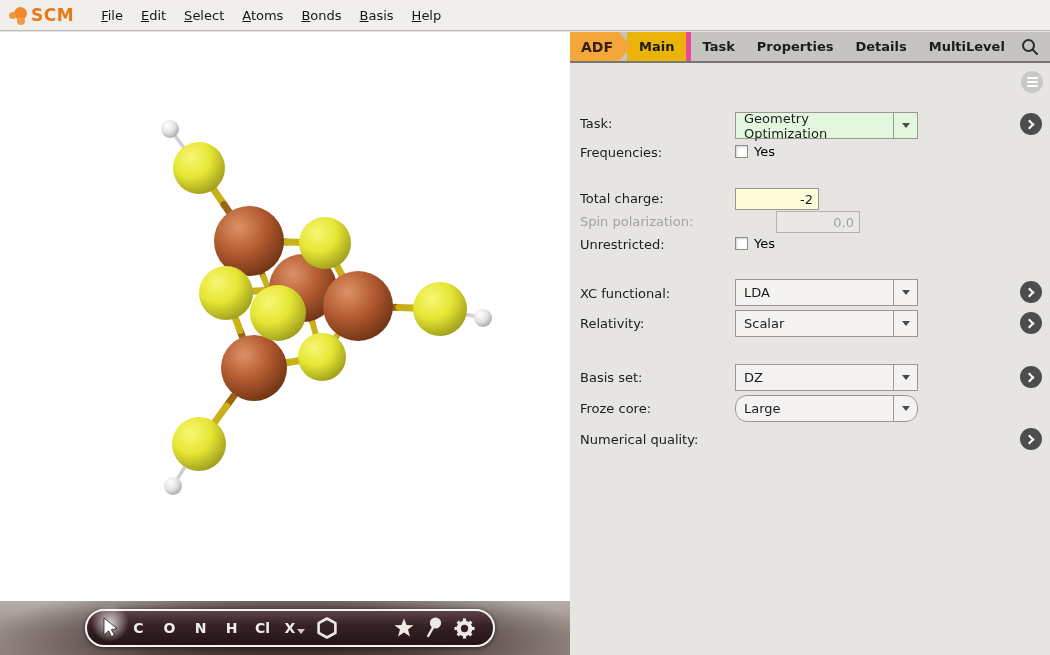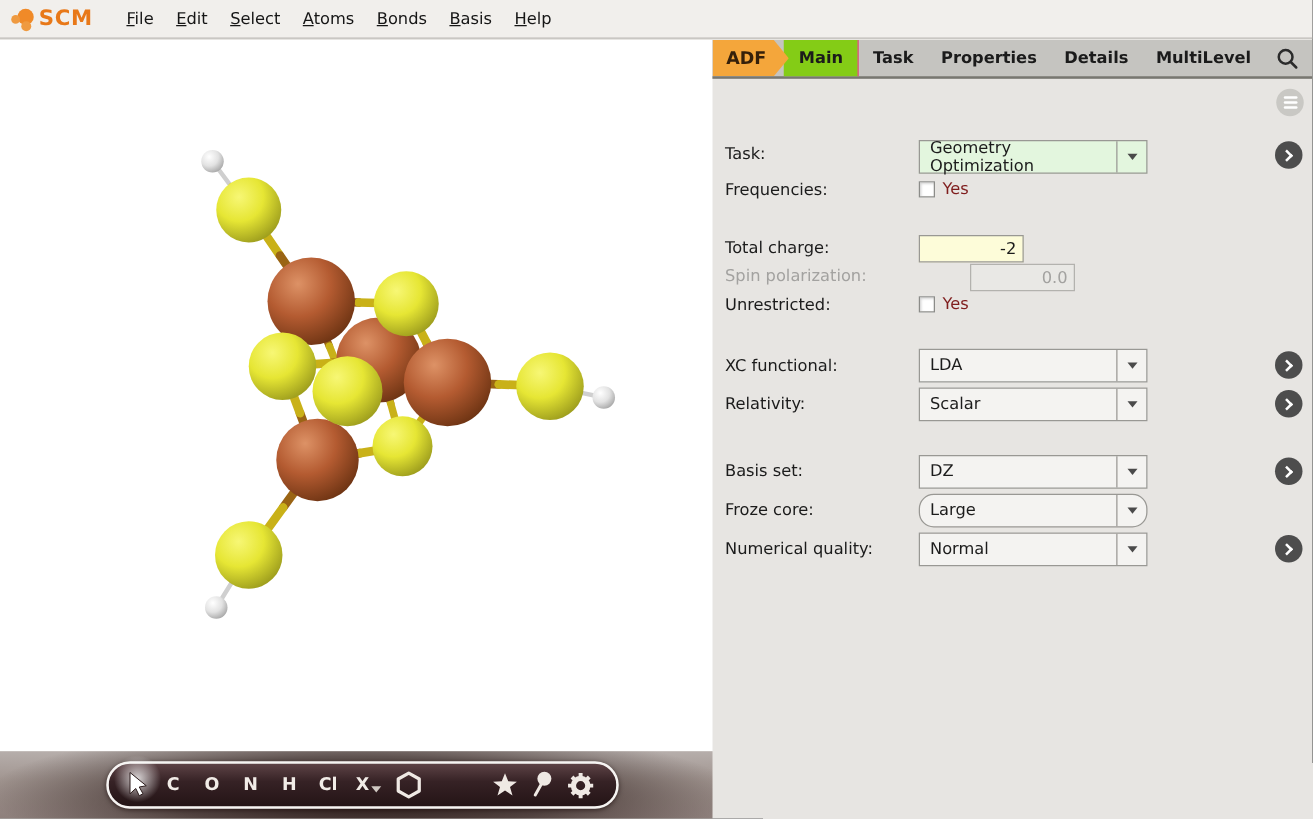--- a/index.html
+++ b/index.html
@@ -57,21 +57,21 @@
     background:#c5c4c0;border-bottom:2px solid #787770;
     display:flex;align-items:stretch;
   }
   .adf-tab{
     background:#f4a63b;display:flex;align-items:center;
     padding:0 18px 0 11px;font-weight:bold;font-size:14px;color:#35200a;
     clip-path:polygon(0 0, calc(100% - 12px) 0, 100% 50%, calc(100% - 12px) 100%, 0 100%);
     cursor:pointer;
   }
   .tab{display:flex;align-items:center;padding:0 11px;font-weight:bold;font-size:13px;color:#1b1b1b;cursor:pointer;}
-  .tab.active{background:#84cc16;border-right:1px solid #ec4899;margin-left:-4px;padding:5px 12px;}
+  .tab.active{background:#eab308;border-right:5px solid #ec4899;margin-left:-4px;padding:5px 12px;}
   .tab-search{margin-left:auto;display:flex;align-items:center;padding-right:10px;cursor:pointer;}
   
   .abs{position:absolute;}
   .lbl{font-size:13px;color:#1c1c1c;white-space:nowrap;}
   .lbl.disabled{color:#a3a2a0;}
   .combo{
     width:183px;height:27px;border:1px solid #999894;background:#f4f3f1;
     display:flex;align-items:stretch;cursor:pointer;
   }
   .combo.green{background:#e3f6de;}
@@ -81,21 +81,21 @@
   .inputbox{
     width:84px;height:22px;border:1px solid #999894;background:#fdfcd9;
     display:flex;align-items:center;justify-content:flex-end;
     padding-right:5px;font-size:13px;color:#1c1c1c;cursor:text;
   }
   .inputbox.disabled{background:#e9e8e5;border-color:#b3b2ae;color:#a3a2a0;cursor:default;}
   .checkbox{
     width:13px;height:13px;background:#ffffff;border:1px solid #8c8c89;
     box-shadow:inset 1px 1px 2px rgba(0,0,0,0.18);cursor:pointer;
   }
-  .cb-label{margin-left:6px;font-size:13px;color:#7f1d1d;}
+  .cb-label{margin-left:6px;font-size:13px;color:#000000;}
   .cb-row{display:flex;align-items:center;}
   .chev-circle{
     width:22px;height:22px;border-radius:50%;background:#4d4d4d;
     display:flex;align-items:center;justify-content:center;cursor:pointer;
   }
   .chev-circle i{
     display:block;width:7px;height:7px;border-top:2.5px solid #ffffff;border-right:2.5px solid #ffffff;
     transform:rotate(45deg);margin-right:3px;
   }
   .panel-menu{
@@ -339,23 +339,17 @@
 
   <span class="abs lbl" style="left:580px;top:401px;">Froze core:</span>
   <div class="abs combo" style="left:735px;top:395px;border-radius:12px;">
     <span class="ctxt">Large</span>
     <span class="cbtn">
         <i class="tri-dn"></i>
       </span>
   </div>
 
   <span class="abs lbl" style="left:580px;top:432px;">Numerical quality:</span>
-  <div class="abs combo" style="left:735px;top:426px;">
-    <span class="ctxt">Normal</span>
-    <span class="cbtn">
-        <i class="tri-dn"></i>
-      </span>
-  </div>
   <div class="abs chev-circle" style="left:1020px;top:428px;">
       <i></i>
     </div>
 
 </div>
 
 </body></html>

